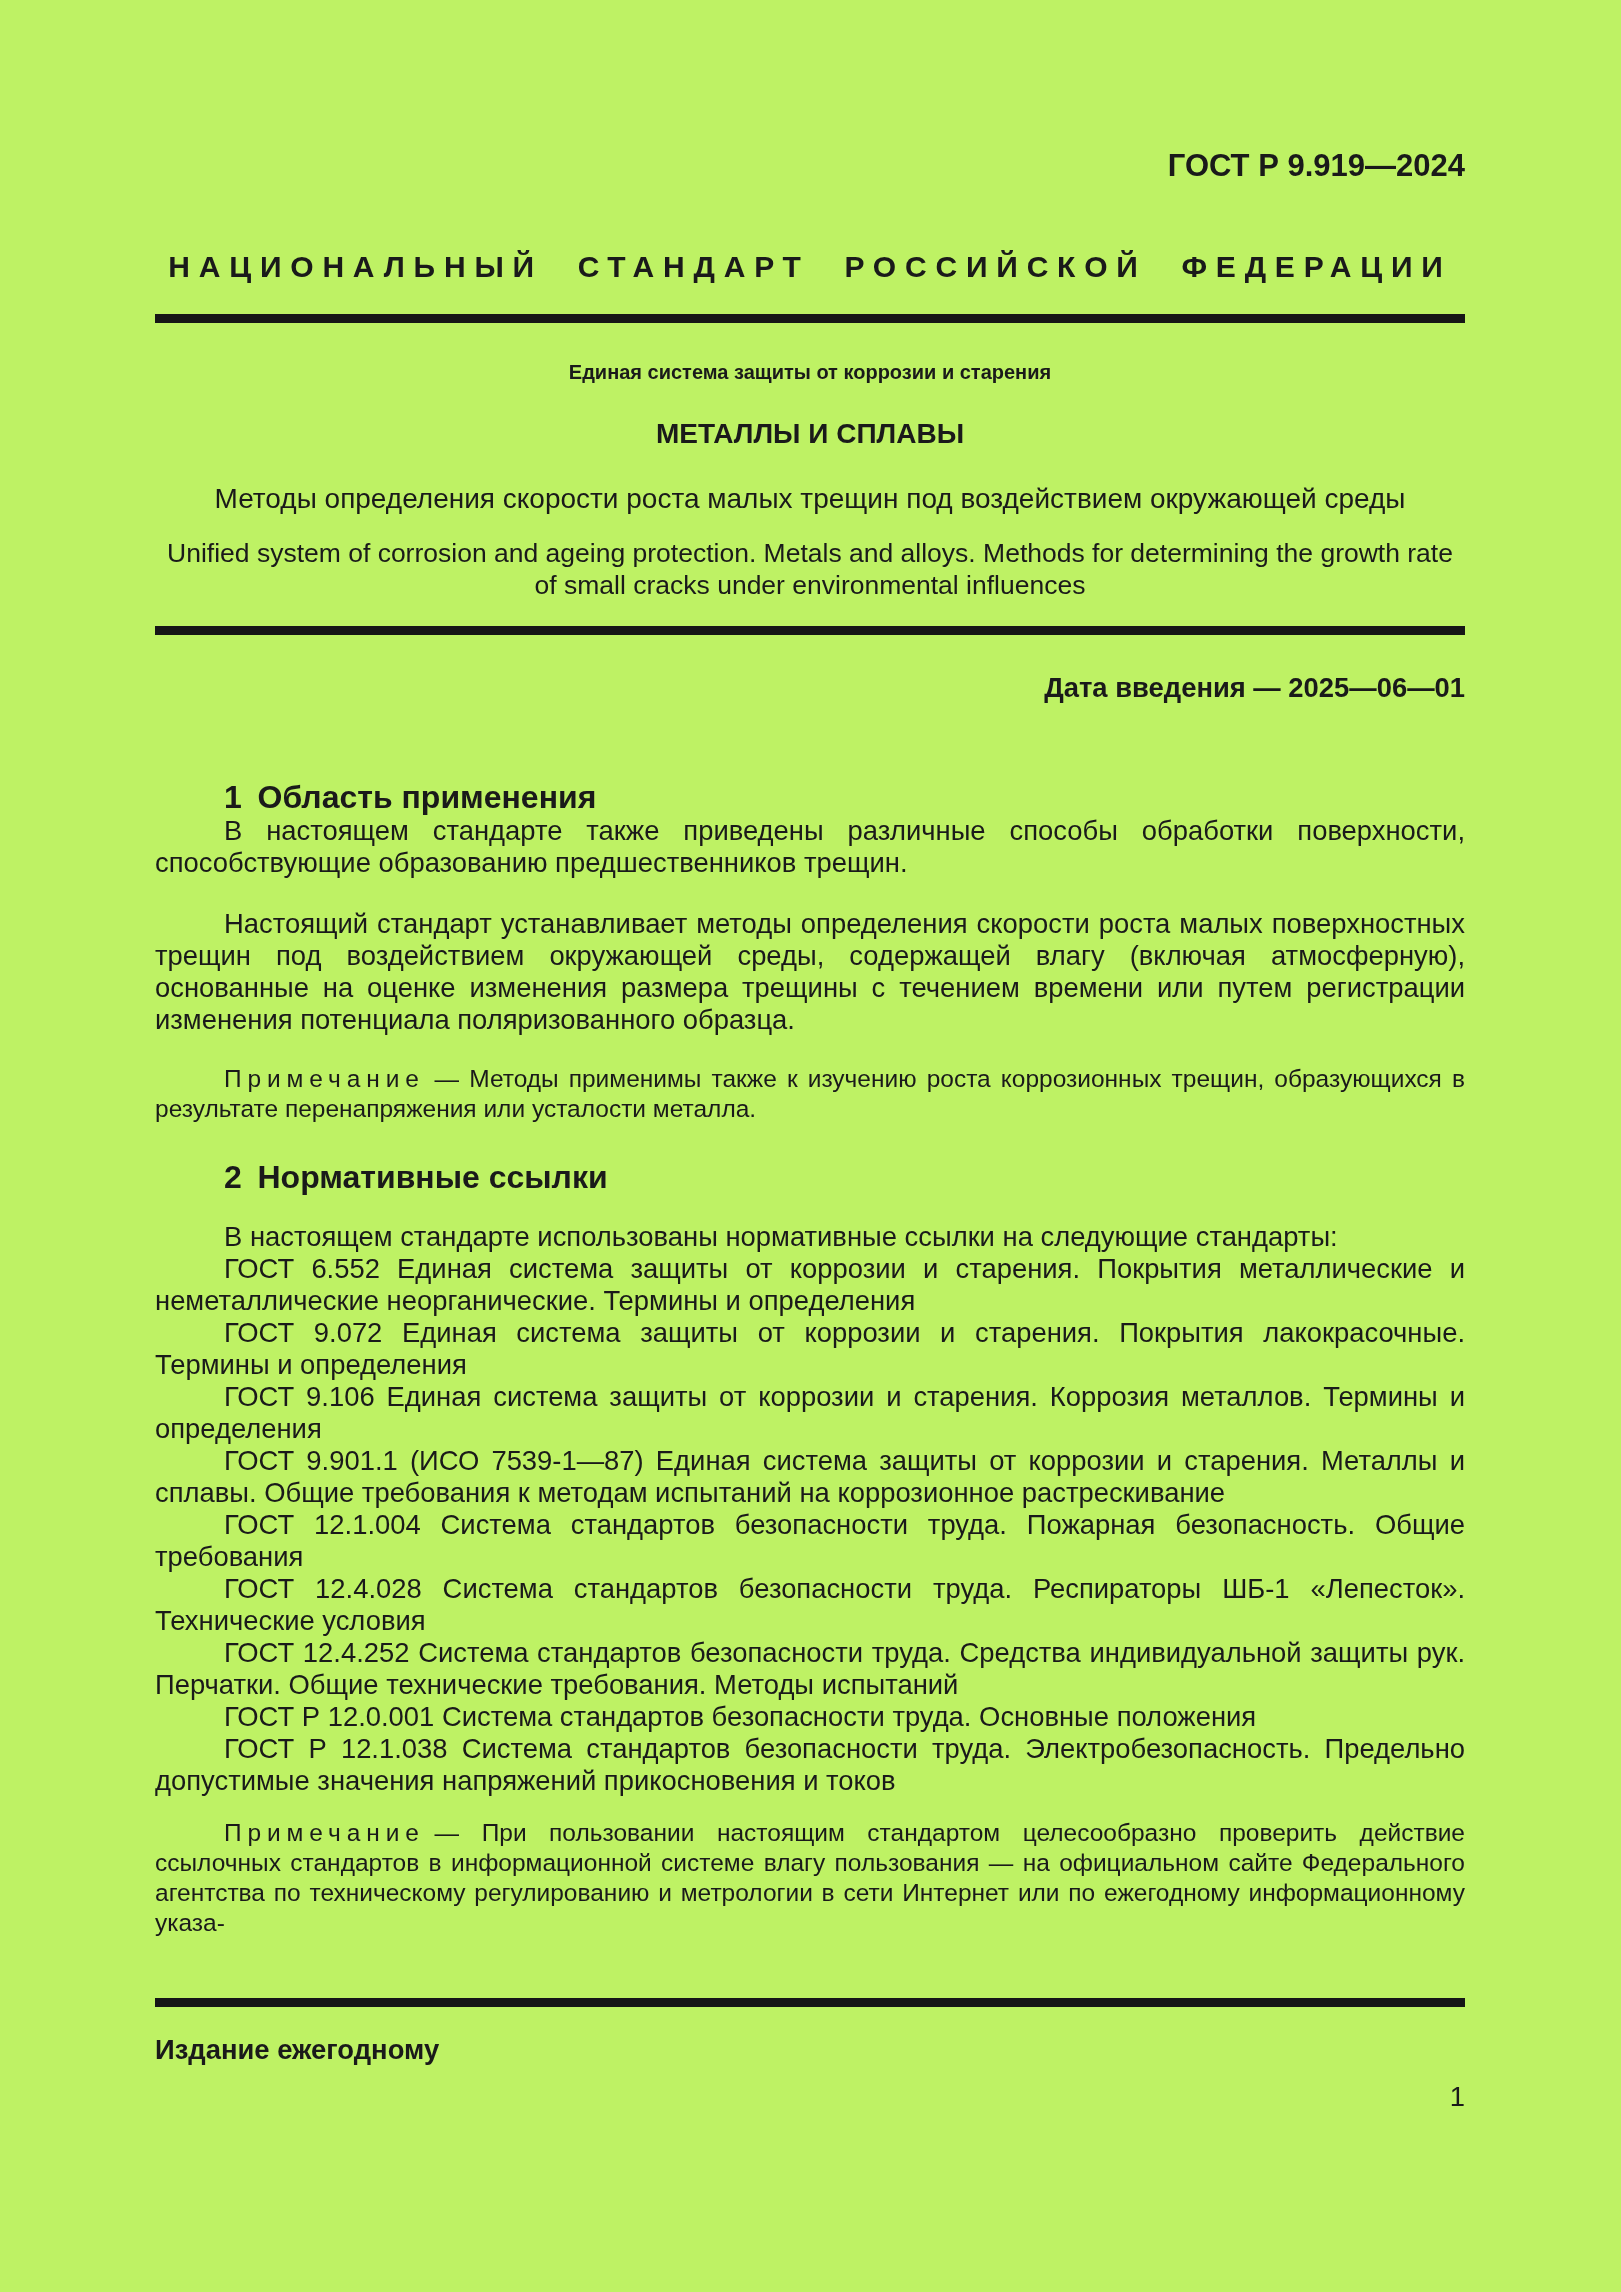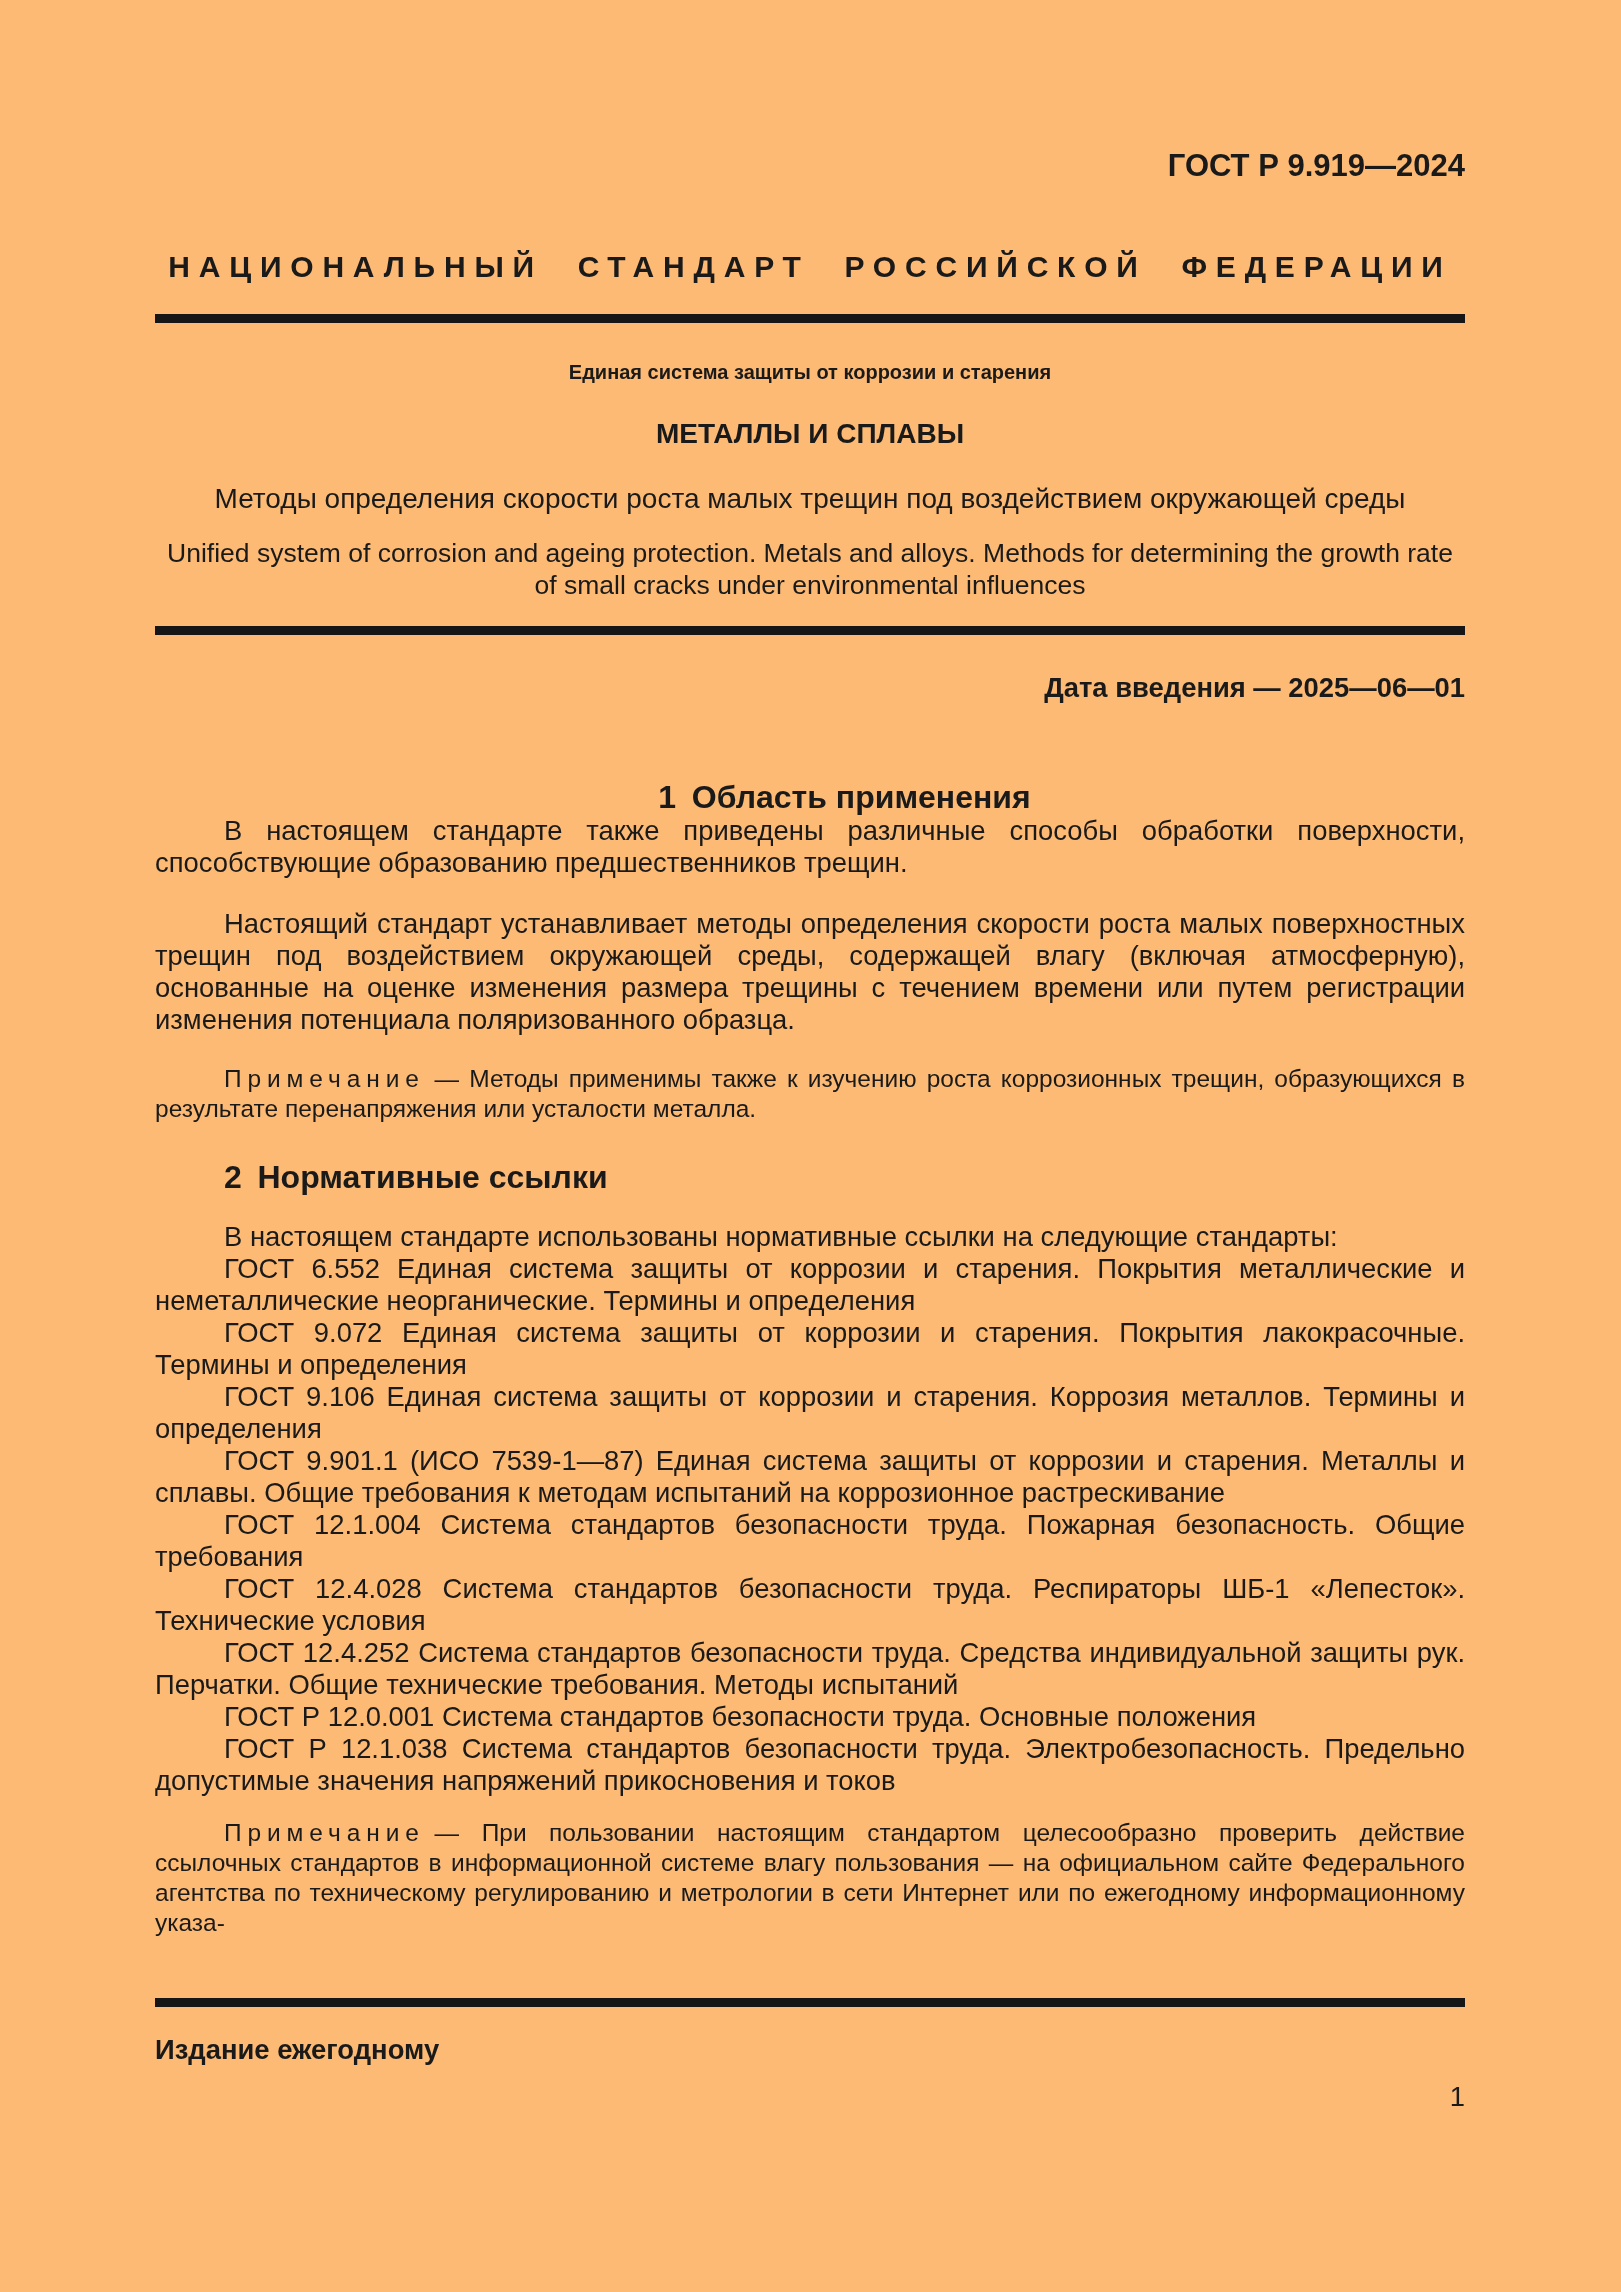--- a/index.html
+++ b/index.html
@@ -5,21 +5,21 @@
   html, body {
     margin: 0;
     padding: 0;
     background: #e8e8e8;
   }
   .page {
     position: relative;
     width: 1621px;
     height: 2293px;
     margin: 0 auto;
-    background: #fdba74;
+    background: #bef264;
     color: #1a1a1a;
     font-family: "Liberation Sans", "DejaVu Sans", sans-serif;
     box-sizing: border-box;
     padding: 147px 156px 0 155px;
     overflow: hidden;
   }
   .doc-code {
     text-align: right;
     font-size: 31px;
     font-weight: bold;
@@ -75,21 +75,21 @@
     line-height: 31px;
     white-space: nowrap;
   }
   .sec-head {
     margin: 0;
     font-size: 32px;
     font-weight: bold;
     line-height: 36px;
     text-indent: 69px;
   }
-  .sec-head-1 { margin-top: 76px; text-align: center; }
+  .sec-head-1 { margin-top: 76px; }
   .sec-head-2 { margin-top: 35px; }
   .sec-num { margin-right: 15.7px; }
   .body-p {
     margin: 0;
     font-size: 27.4px;
     line-height: 32px;
     text-align: justify;
     text-indent: 69px;
   }
   .p-after-head { margin-top: 29px; }

